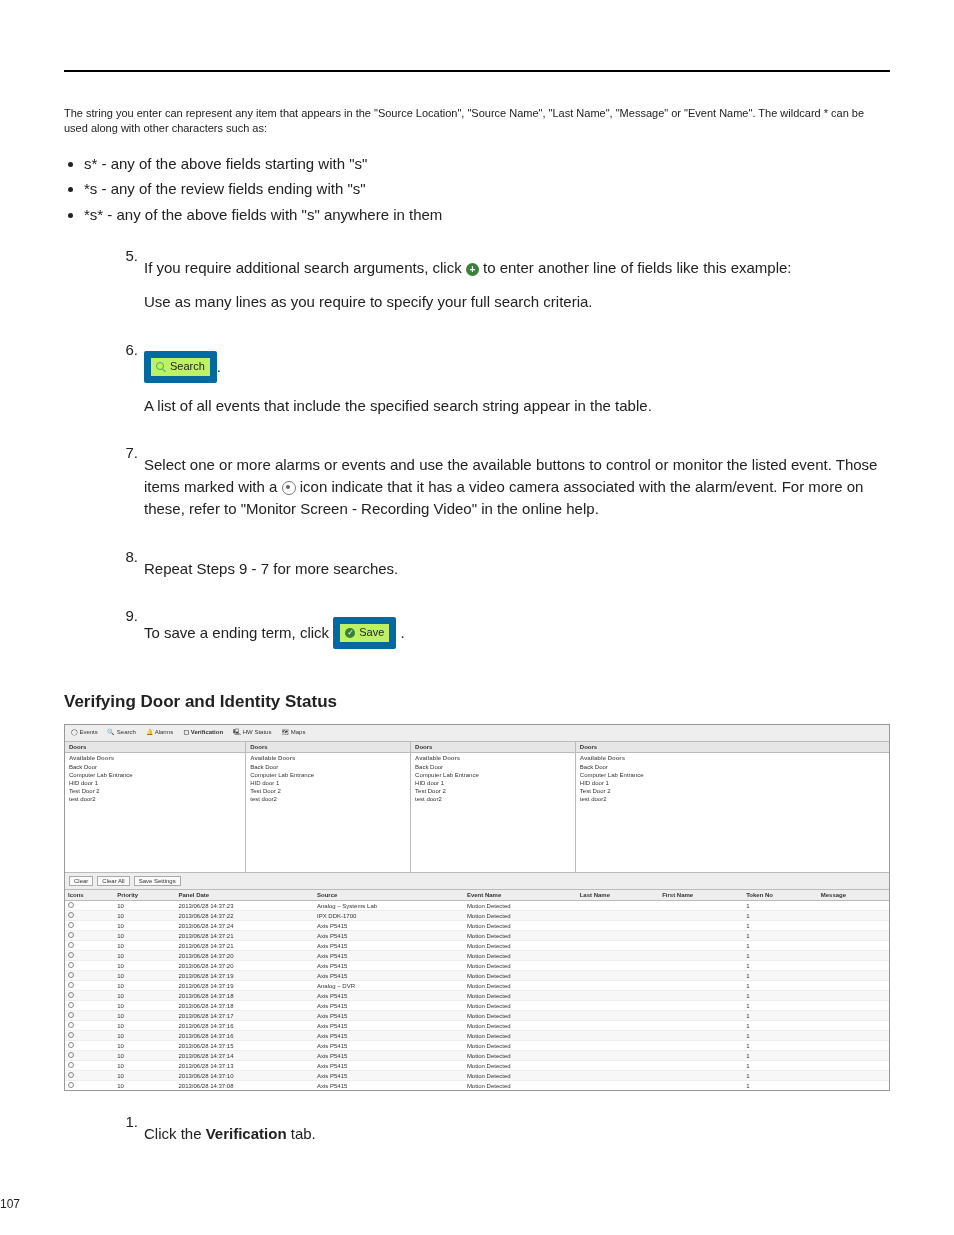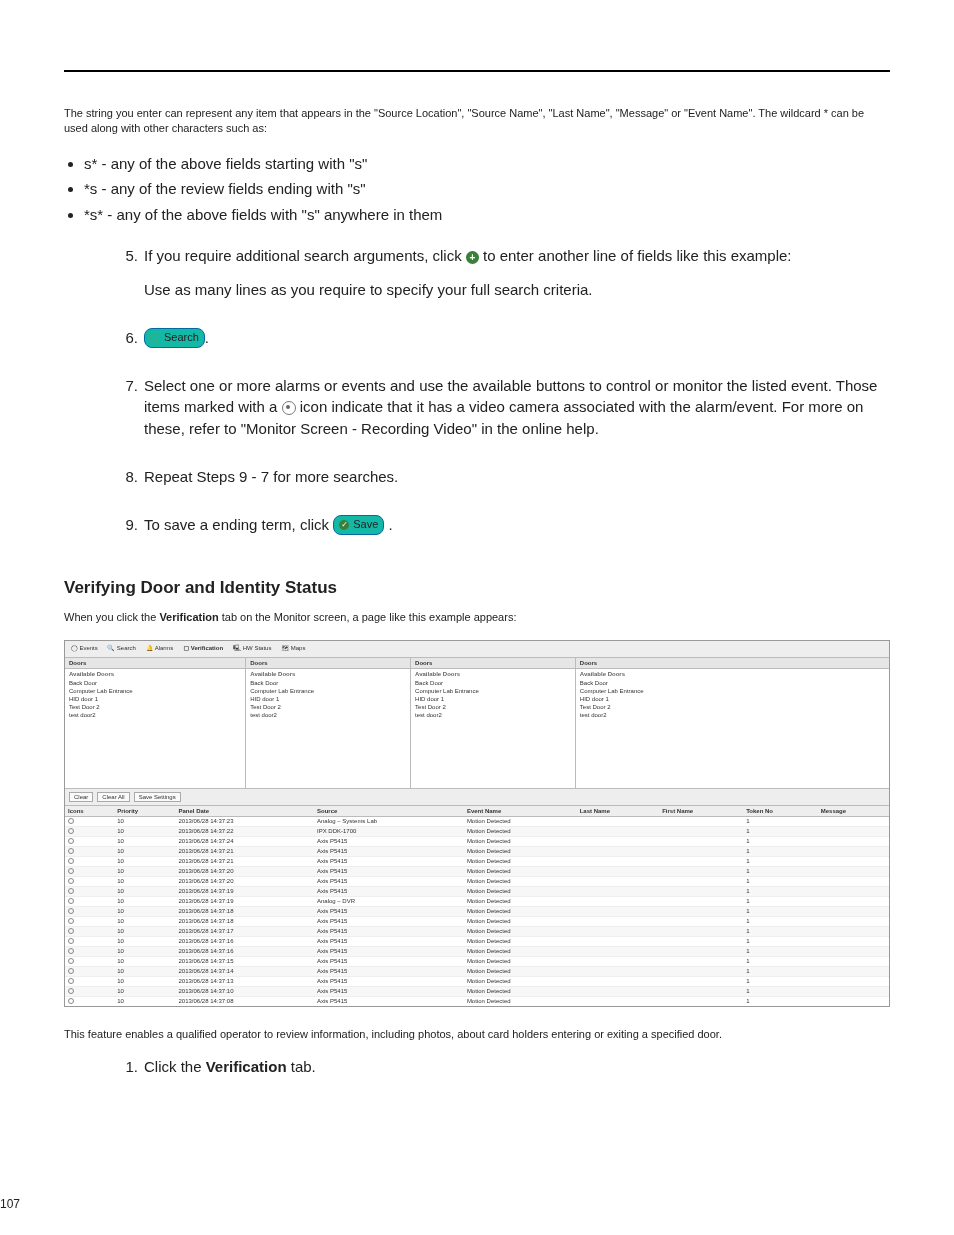--- a/index.html
+++ b/index.html
@@ -59,21 +59,21 @@
   ol.steps > li > .num {
     flex: 0 0 26px;
     margin-left: 48px;
     text-align: right;
     padding-right: 6px;
   }
   ol.steps > li > .step-body {
     flex: 1;
   }
   ol.steps > li > .step-body p {
-    margin: 0 0 12px 0;
+    margin: 12px 0 12px 0;
   }
   h2.section {
     font-size: 17px;
     font-weight: bold;
     margin: 31px 0 12px 0;
   }
   .bold { font-weight: bold; }
 
   
   .inline-icon {
@@ -103,23 +103,23 @@
     background: #666;
     border-radius: 50%;
     left: 3px; top: 3px;
   }
   .icon-btn {
     display: inline-flex;
     align-items: center;
     gap: 4px;
     font-size: 11px;
     padding: 1px 5px;
-    border: 1px solid #0369a1;
-    border-radius: 8px;
-    background: #14b8a6;
+    border: 7px solid #0369a1;
+    border-radius: 2px;
+    background: #bef264;
   }
   .magnify-icon {
     width: 10px; height: 10px;
     position: relative;
   }
   .magnify-icon::before {
     content: "";
     position: absolute;
     width: 6px; height: 6px;
     border: 1px solid #4a6;
@@ -271,20 +271,21 @@
 
     <li>
       <span class="num">6.</span>
       <div class="step-body">
         <p>
           <span class="icon-btn">
             <span class="magnify-icon"></span>
             <span>Search</span>
           </span><span>.</span>
         </p>
+        <p>A list of all events that include the specified search string appear in the table.</p>
       </div>
     </li>
 
     <li>
       <span class="num">7.</span>
       <div class="step-body">
         <p>
           <span>Select one or more alarms or events and use the available buttons to control or monitor the listed event. Those items marked with a </span>
           <span class="inline-icon camera-icon"></span>
           <span> icon indicate that it has a video camera associated with the alarm/event. For more on these, refer to "Monitor Screen - Recording Video" in the online help.</span>
@@ -308,23 +309,20 @@
             <span class="check-icon"></span>
             <span>Save</span>
           </span><span> .</span>
         </p>
       </div>
     </li>
   </ol>
 
   <h2 class="section">Verifying Door and Identity Status</h2>
 
-  <p class="body">
-    <span>When you click the </span><span class="bold">Verification</span><span> tab on the Monitor screen, a page like this example appears:</span>
-  </p>
 
   <div class="mock">
     <div class="mock-tabs" id="mock-tabs">
         <span>◯ Events</span>
         <span>🔍 Search</span>
         <span>🔔 Alarms</span>
         <span class="tab-bold">▢ Verification</span>
         <span>🖳 HW Status</span>
         <span>🗺 Maps</span>
       </div>
@@ -602,21 +600,20 @@
               <td></td>
               <td></td>
               <td>1</td>
               <td></td>
             </tr>
           </tbody>
       </table>
     </div>
   </div>
 
-  <p class="body">This feature enables a qualified operator to review information, including photos, about card holders entering or exiting a specified door.</p>
 
   <ol class="steps">
     <li>
       <span class="num">1.</span>
       <div class="step-body">
         <p>
           <span>Click the </span><span class="bold">Verification</span><span> tab.</span>
         </p>
       </div>
     </li>

